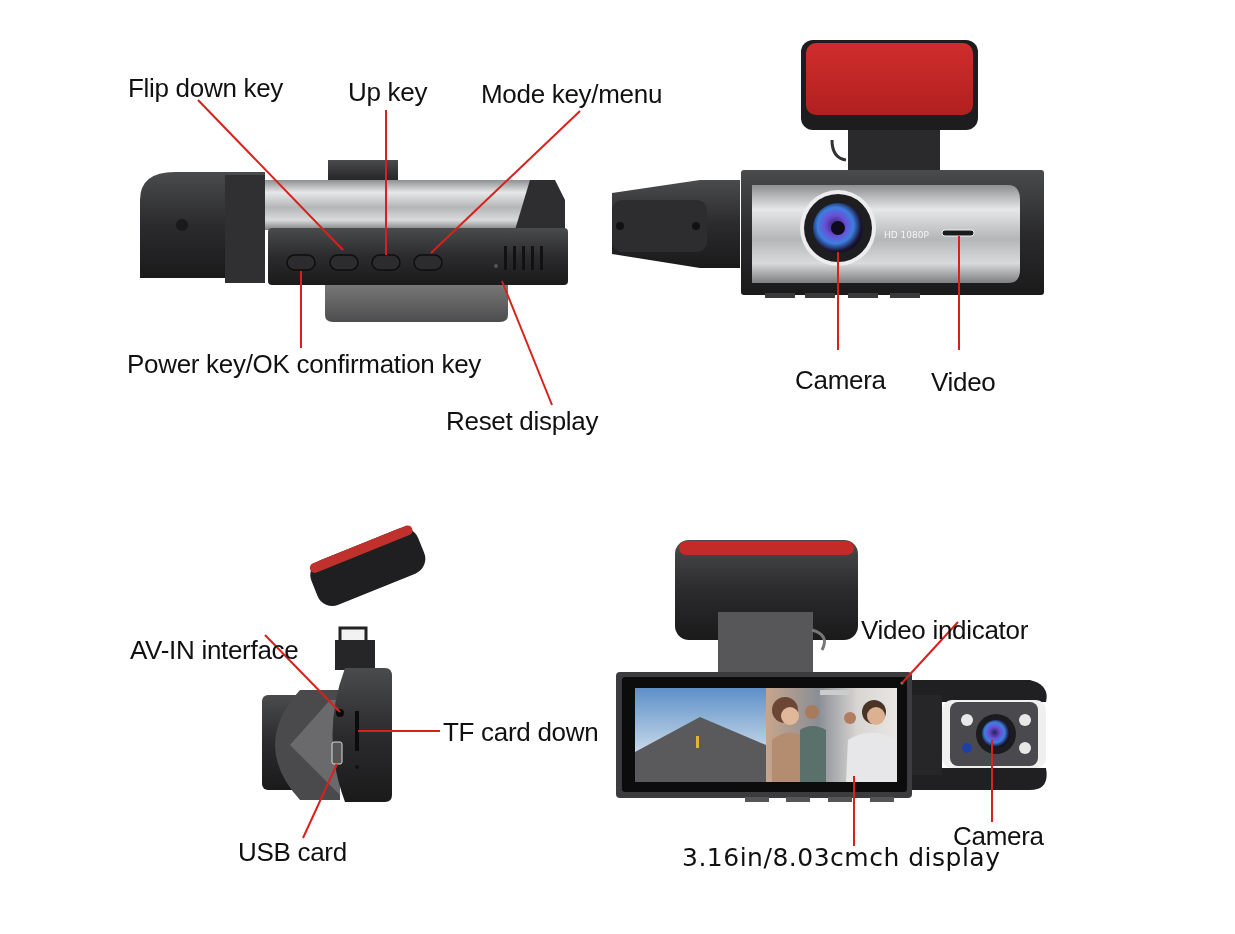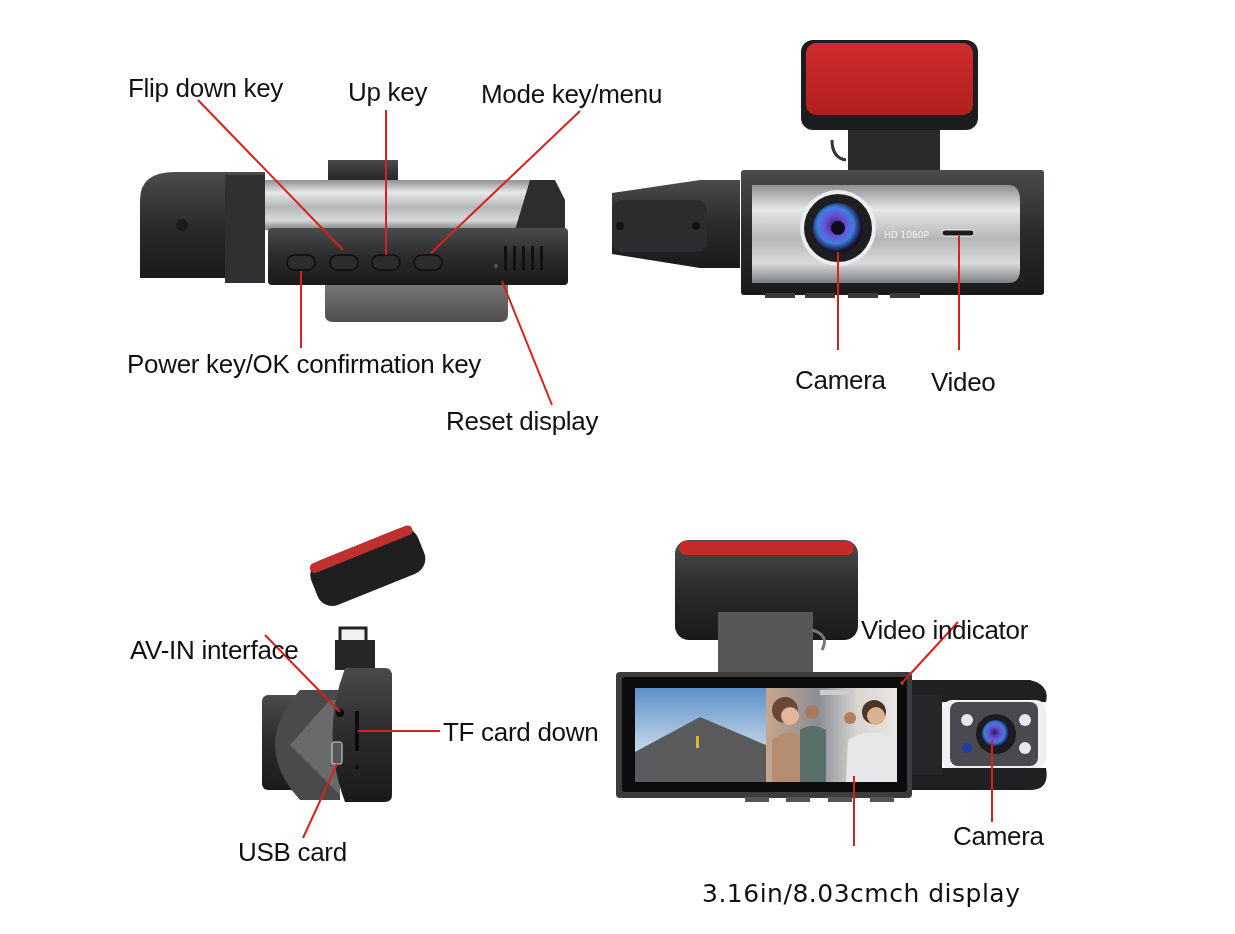--- a/index.html
+++ b/index.html
@@ -212,15 +212,15 @@
 
   <div class="label" style="left:795px; top:367px;">Camera</div>
   <div class="label" style="left:931px; top:369px;">Video</div>
 
   <div class="label" style="left:130px; top:597px;margin-top:40px;">AV-IN interface</div>
   <div class="label" style="left:443px; top:719px;">TF card down</div>
   <div class="label" style="left:238px; top:839px;">USB card</div>
 
   <div class="label" style="left:861px; top:589px;margin-top:28px;">Video indicator</div>
   <div class="label" style="left:953px; top:823px;">Camera</div>
-  <div class="label mono" style="left:702px; top:845px;margin-top:36px;">3.16in/8.03cmch display</div>
+  <div class="label mono" style="left:682px; top:845px;">3.16in/8.03cmch display</div>
 
 </div>
 
 </body></html>

